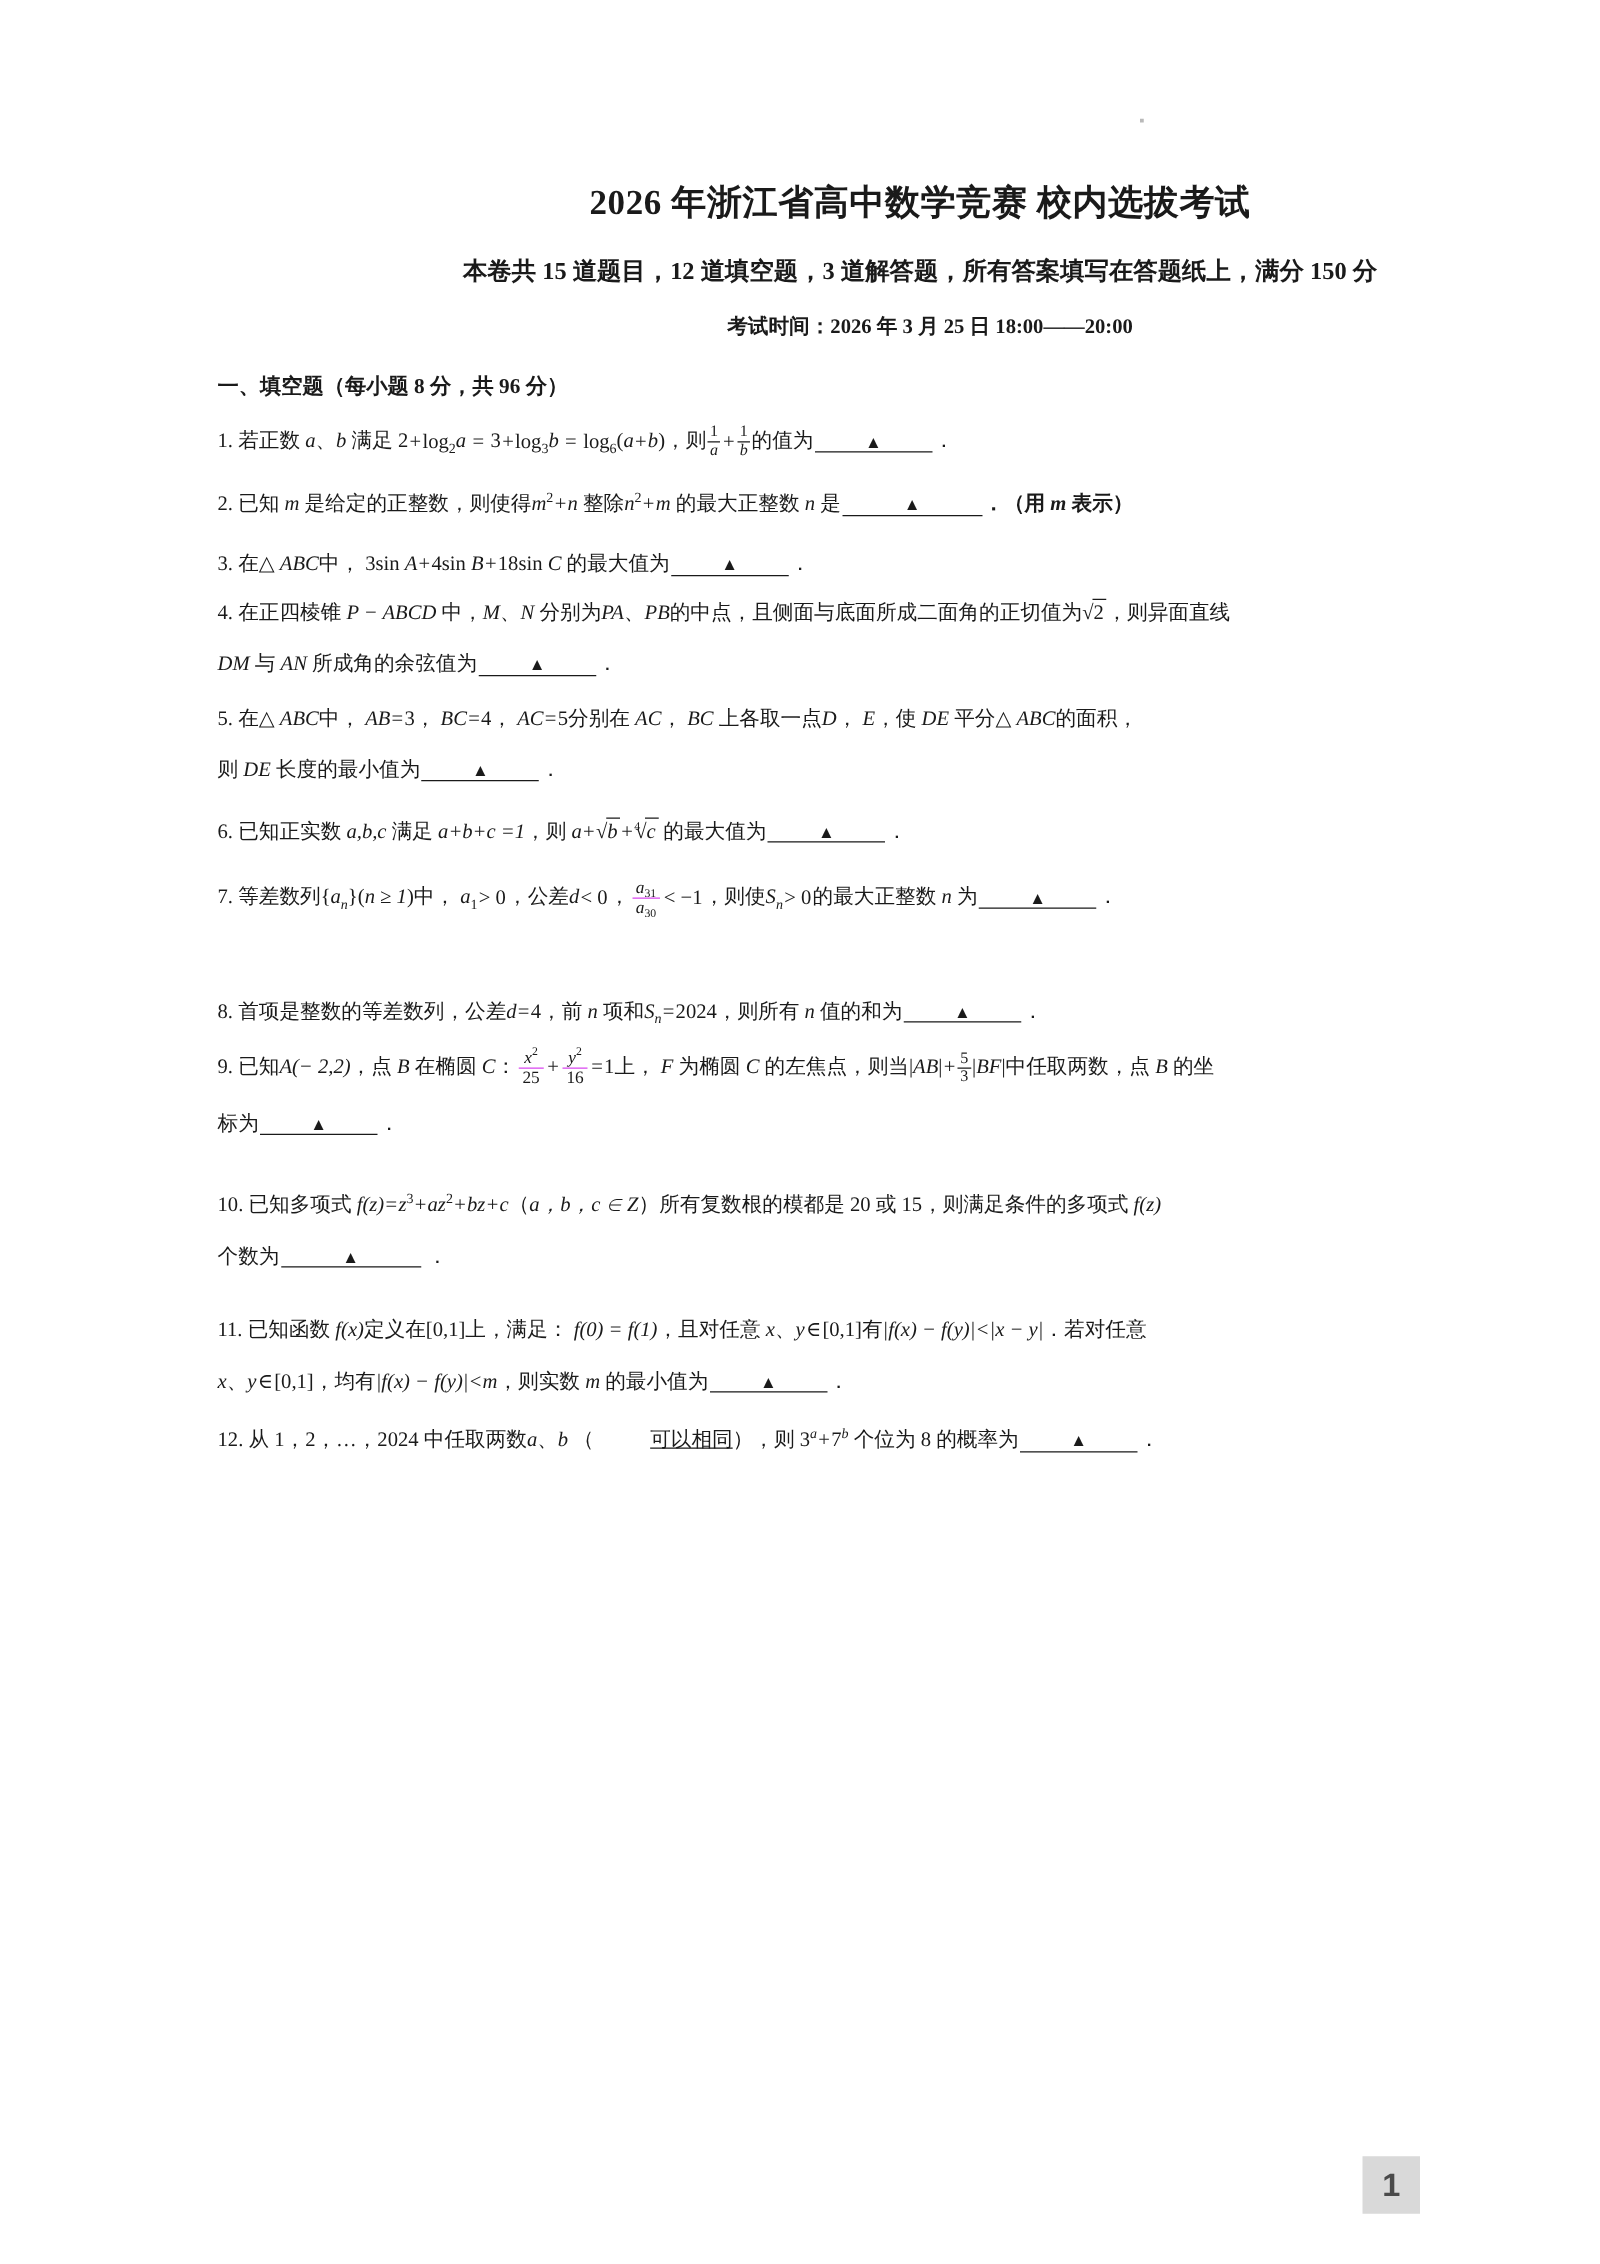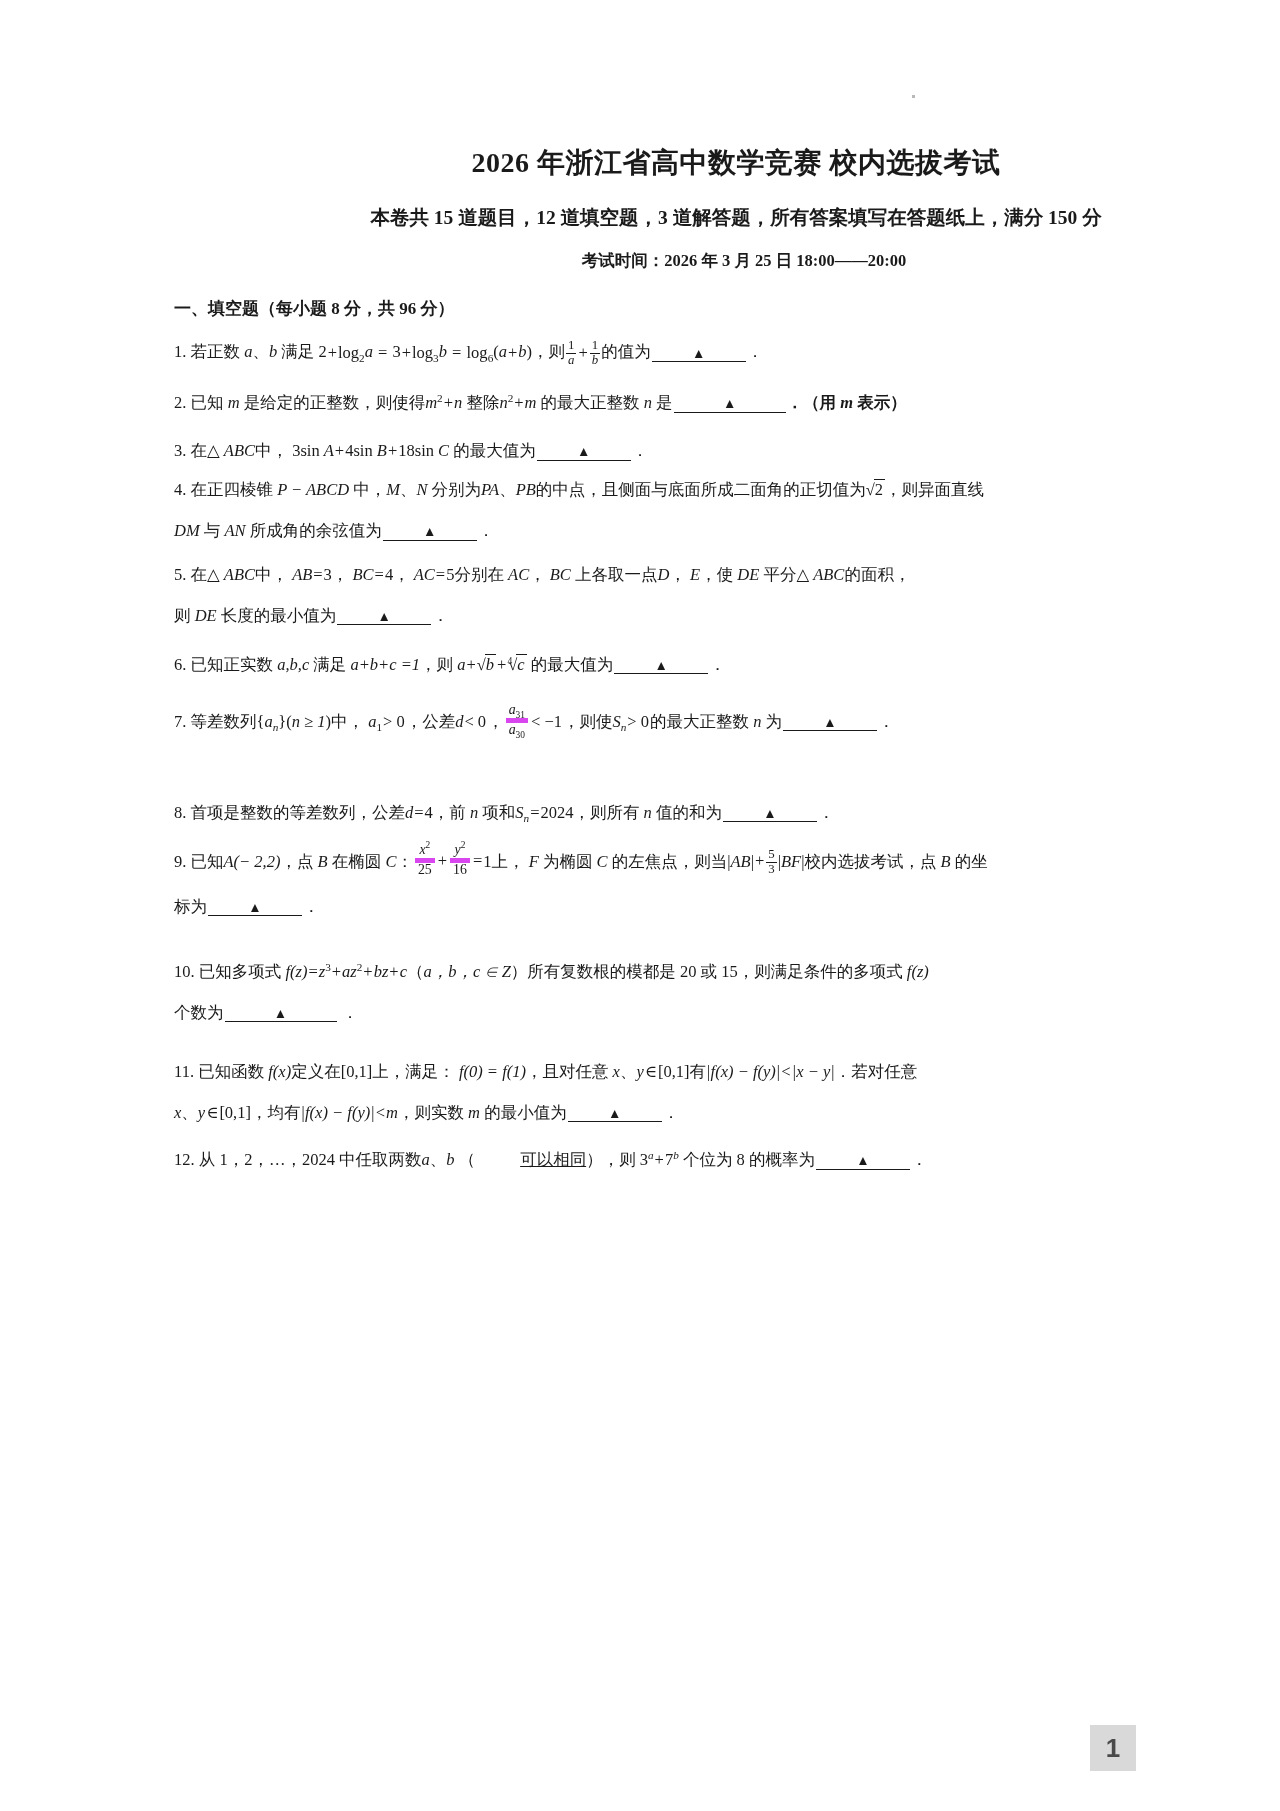--- a/index.html
+++ b/index.html
@@ -105,21 +105,21 @@
   sub.n, sup.n { font-style: normal; }
 
   .frac {
     display: inline-block;
     vertical-align: -0.52em;
     text-align: center;
     font-size: 0.84em;
     line-height: 1.08;
     margin: 0 2px;
   }
-  .frac > .num { display: block; border-bottom: 5px solid #d946ef; padding: 0 3px; }
+  .frac > .num { display: block; border-bottom: 1px solid #d946ef; padding: 0 3px; }
   .frac > .den { display: block; padding: 0 3px; }
 
   .frac-s {
     display: inline-block;
     vertical-align: -0.48em;
     text-align: center;
     font-size: 0.78em;
     line-height: 1.05;
     margin: 0 1px;
   }
@@ -290,21 +290,21 @@
 
       <div class="q q9">
         <span class="q-line"><span>9.</span>
           <span>已知</span><span class="mi">A(− 2,2)</span><span>，点</span>
           <span class="mi">B</span>
           <span>在椭圆</span>
           <span class="mi">C</span><span>：</span><span class="frac"><span class="num"><span class="mi">x</span><sup class="n">2</sup></span><span class="den mn">25</span></span><span class="op">+</span><span class="frac"><span class="num"><span class="mi">y</span><sup class="n">2</sup></span><span class="den mn">16</span></span><span class="op">=</span><span class="mn">1</span><span>上，</span>
           <span class="mi">F</span>
           <span>为椭圆</span>
           <span class="mi">C</span>
-          <span>的左焦点，则当</span><span class="abs">|</span><span class="mi">AB</span><span class="abs">|</span><span class="op">+</span><span class="frac-s"><span class="num mn">5</span><span class="den mn">3</span></span><span class="abs">|</span><span class="mi">BF</span><span class="abs">|</span><span>校内选拔考试，点</span>
+          <span>的左焦点，则当</span><span class="abs">|</span><span class="mi">AB</span><span class="abs">|</span><span class="op">+</span><span class="frac-s"><span class="num mn">5</span><span class="den mn">3</span></span><span class="abs">|</span><span class="mi">BF</span><span class="abs">|</span><span>中任取两数，点</span>
           <span class="mi">B</span>
           <span>的坐</span></span>
         <span class="q-line"><span>标为</span><span class="blank">▲</span><span>．</span></span>
       </div>
 
       <div class="q q10">
         <span class="q-line"><span>10.</span>
           <span>已知多项式</span>
           <span class="mi"><span class="mi">f</span>(<span class="mi">z</span>)</span><span class="op">=</span><span class="mi">z</span><sup class="n">3</sup><span class="op">+</span><span class="mi">az</span><sup class="n">2</sup><span class="op">+</span><span class="mi">bz</span><span class="op">+</span><span class="mi">c</span><span class="mn">（</span><span class="mi">a，b，c ∈ Z</span><span class="mn">）</span><span>所有复数根的模都是 20 或 15，则满足条件的多项式</span>
           <span class="mi">f(z)</span></span>

